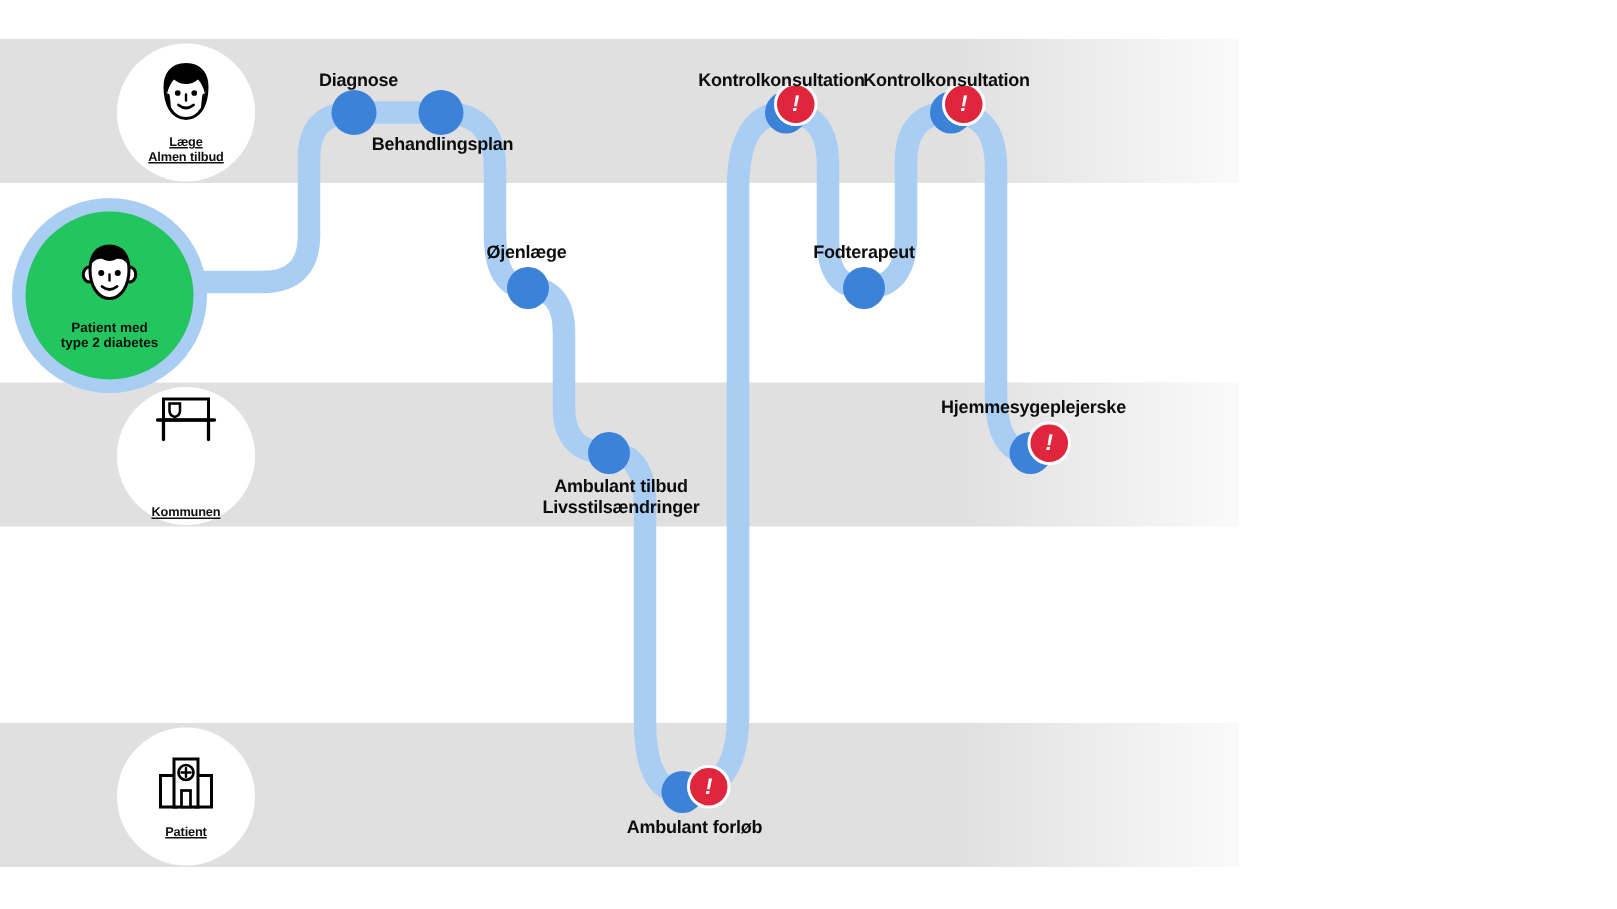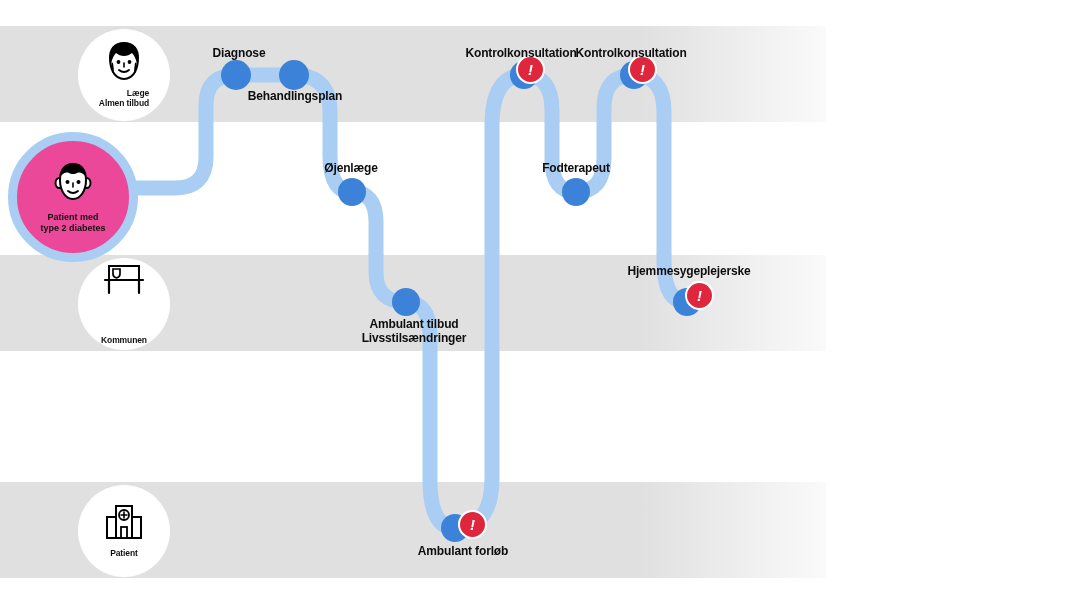--- a/index.html
+++ b/index.html
@@ -6,23 +6,23 @@
   body{width:1078px;height:606px;overflow:hidden;
        font-family:"Liberation Sans","DejaVu Sans",sans-serif;}
   #stage{position:relative;width:1078px;height:606px;background:#fff;}
 
   .band{position:absolute;left:0;height:96px;}
 
   .lane-badge{position:absolute;border-radius:50%;background:#ffffff;
     display:flex;flex-direction:column;align-items:center;justify-content:center;}
   .lane-badge .glyph{display:block;}
   .lane-badge .cap{font-size:8.5px;font-weight:bold;color:#111;line-height:1.12;
-    text-align:right;margin-top:4px;letter-spacing:-0.1px;}
+    text-align:center;margin-top:4px;letter-spacing:-0.1px;text-decoration:underline;}
 
-  .patient-ring{position:absolute;border-radius:50%;background:#ec4899;
+  .patient-ring{position:absolute;border-radius:50%;background:#22c55e;
     border:9px solid #a9cdf3;
     display:flex;flex-direction:column;align-items:center;justify-content:center;}
   .patient-ring .cap{font-size:9px;font-weight:bold;color:#111;line-height:1.15;
     text-align:center;margin-top:5px;}
 
   svg.flow{position:absolute;left:0;top:0;width:1078px;height:606px;overflow:visible;}
 
   .node{position:absolute;border-radius:50%;background:#3b82d8;}
   .alert{position:absolute;width:25px;height:25px;border-radius:50%;
     background:#e0263c;border:2.5px solid #ffffff;

